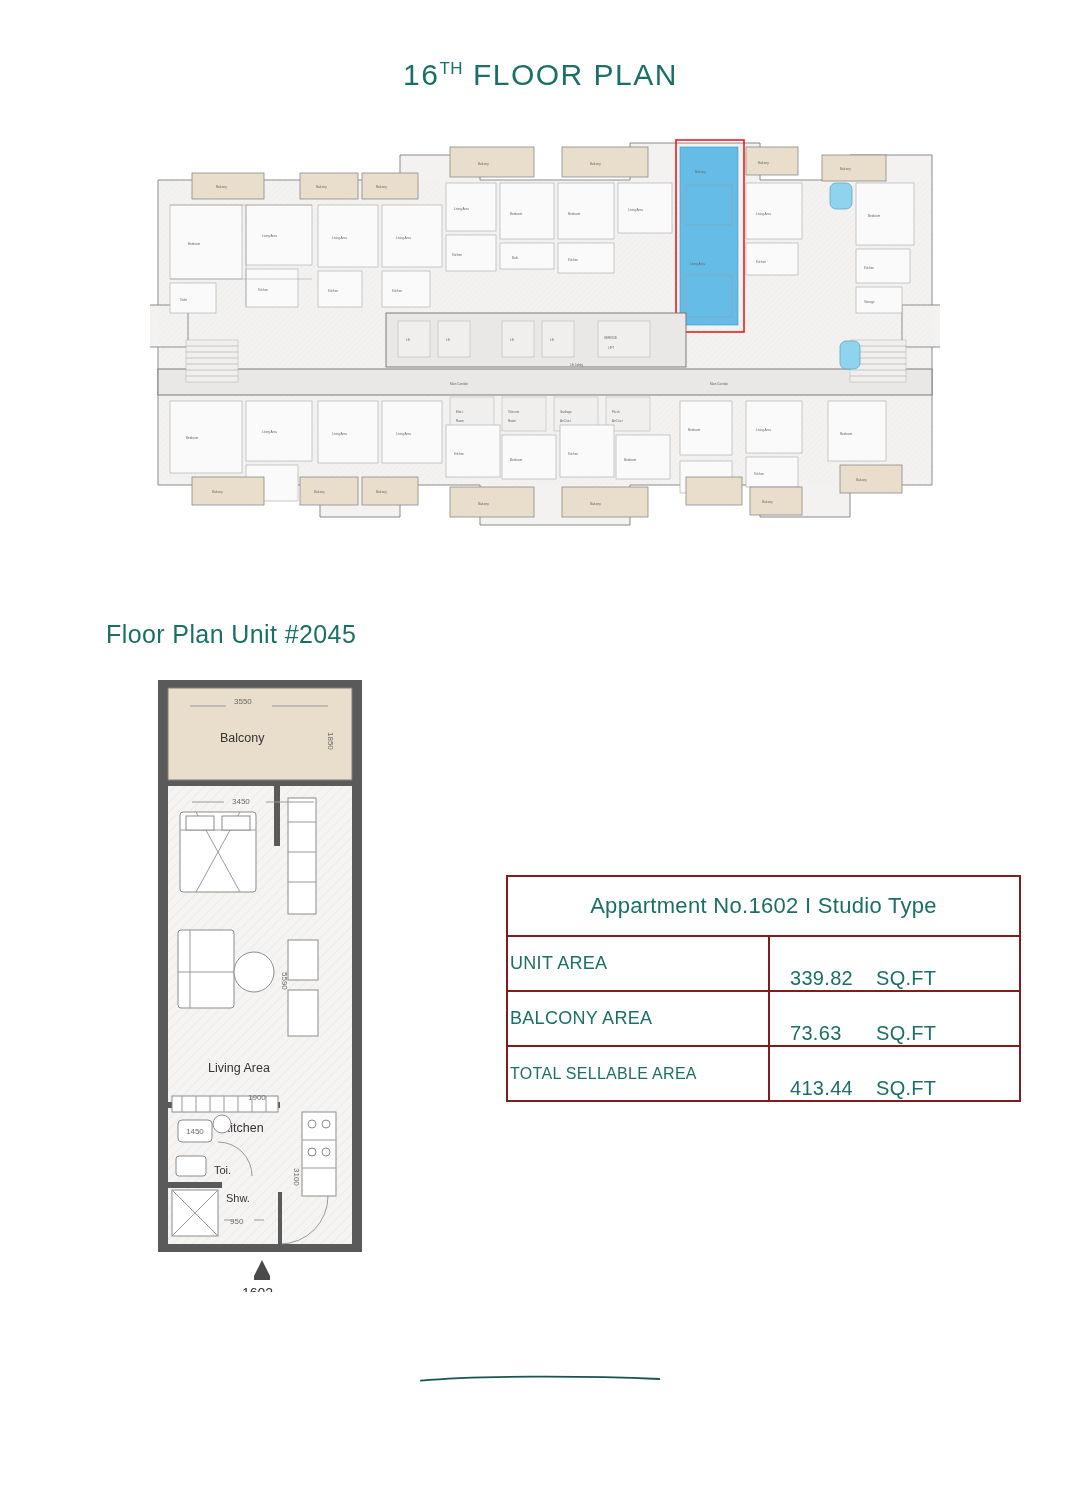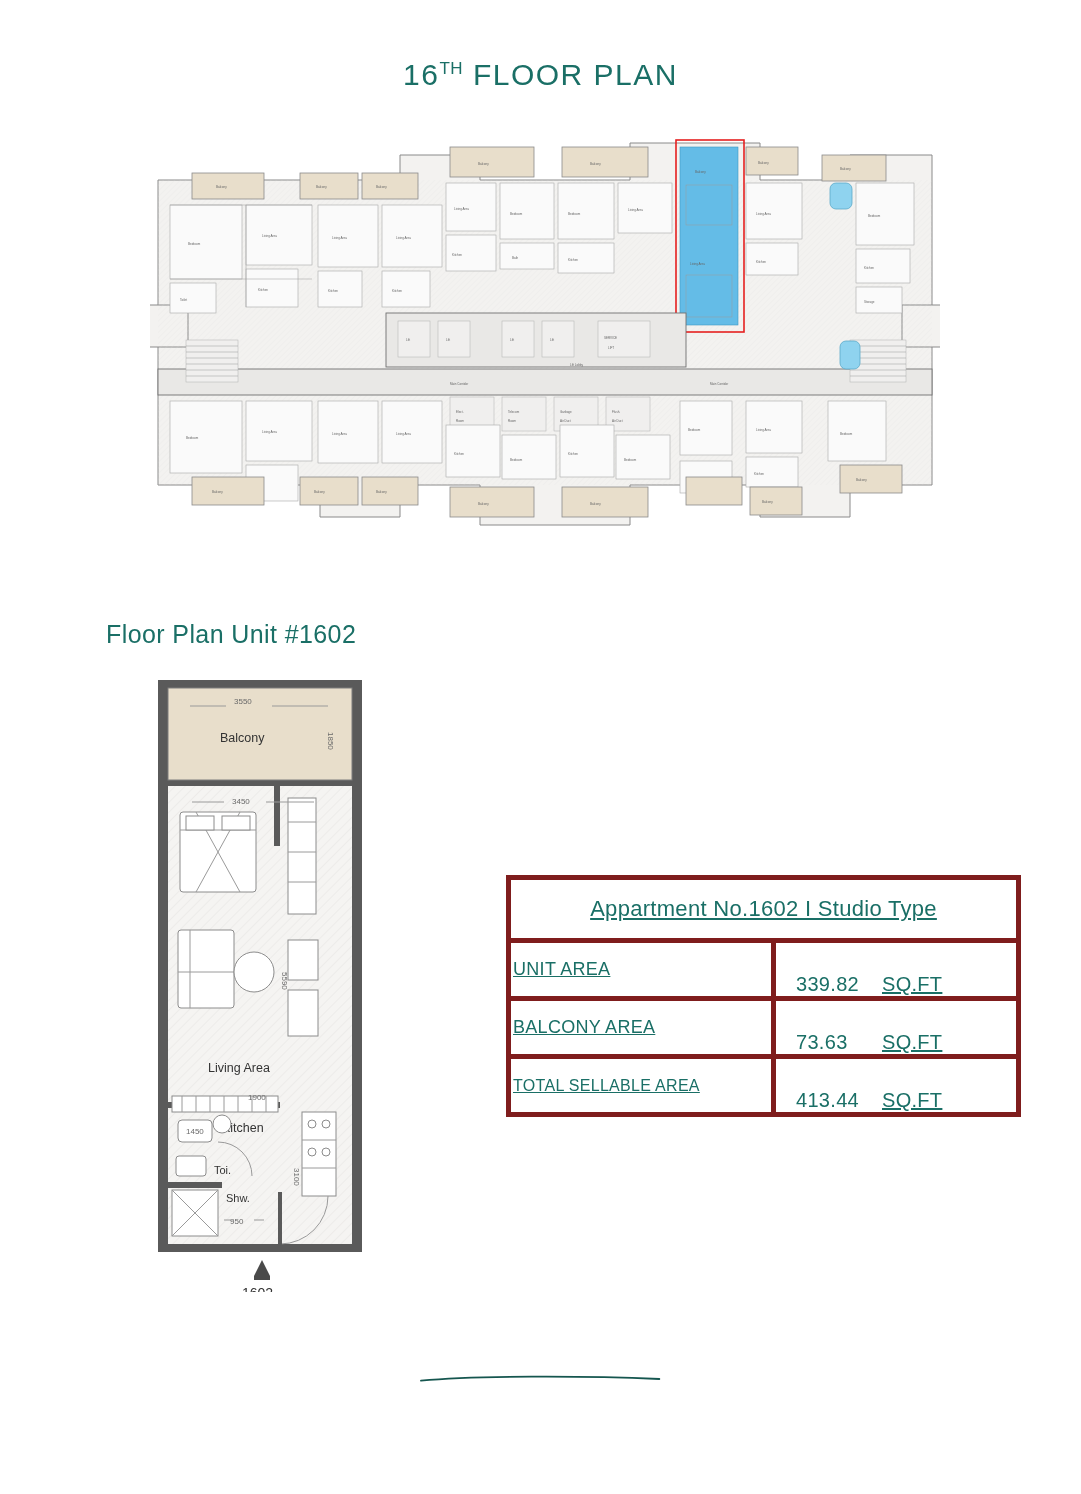--- a/index.html
+++ b/index.html
@@ -67,25 +67,24 @@
   .info-table {
     position: absolute;
     left: 506px;
     top: 875px;
     width: 515px;
     border: 1px solid #2e7d74;
     border-collapse: collapse;
     background: #fff;
   }
   .info-table td {
-    border: 5px solid #7f1d1d;
+    border: 2px solid #7f1d1d;
     padding: 0;
     height: 50px;
     vertical-align: middle;
-    text-decoration: underline;
   }
   .info-table .hdr-cell {
     text-align: center;
     font-size: 22px;
     color: #1a6f66;
     letter-spacing: 0.3px;
     padding: 10px 0;
     height: 38px;
   }
   .info-table .lbl {
@@ -336,21 +335,21 @@
 
       <rect class="rm" x="678" y="276" width="58" height="60"></rect>
       <text class="lbl2" x="690" y="310">Bedroom</text>
       <rect class="pool" x="690" y="216" width="20" height="28" rx="6"></rect>
       <rect class="bal" x="690" y="340" width="62" height="28"></rect>
       <text class="lbl2" x="706" y="356">Balcony</text>
     </g>
   </svg>
 </div>
 
-<div class="unit-heading">Floor Plan Unit #1602</div>
+<div class="unit-heading">Floor Plan Unit #2045</div>
 
 <div class="unitplan">
   <svg width="240" height="620" viewBox="0 0 240 620" xmlns="http://www.w3.org/2000/svg">
     <defs>
       <style type="text/css">
         .uwall  { fill:#5a5a5a; }
         .uthin  { fill:none; stroke:#9a9a9a; stroke-width:1; }
         .ufit   { fill:#ffffff; stroke:#8c8c8c; stroke-width:1; }
         .ubal   { fill:#e8decb; stroke:#7d7d7d; stroke-width:1; }
         .ufloor { fill:#f5f4f2; }

